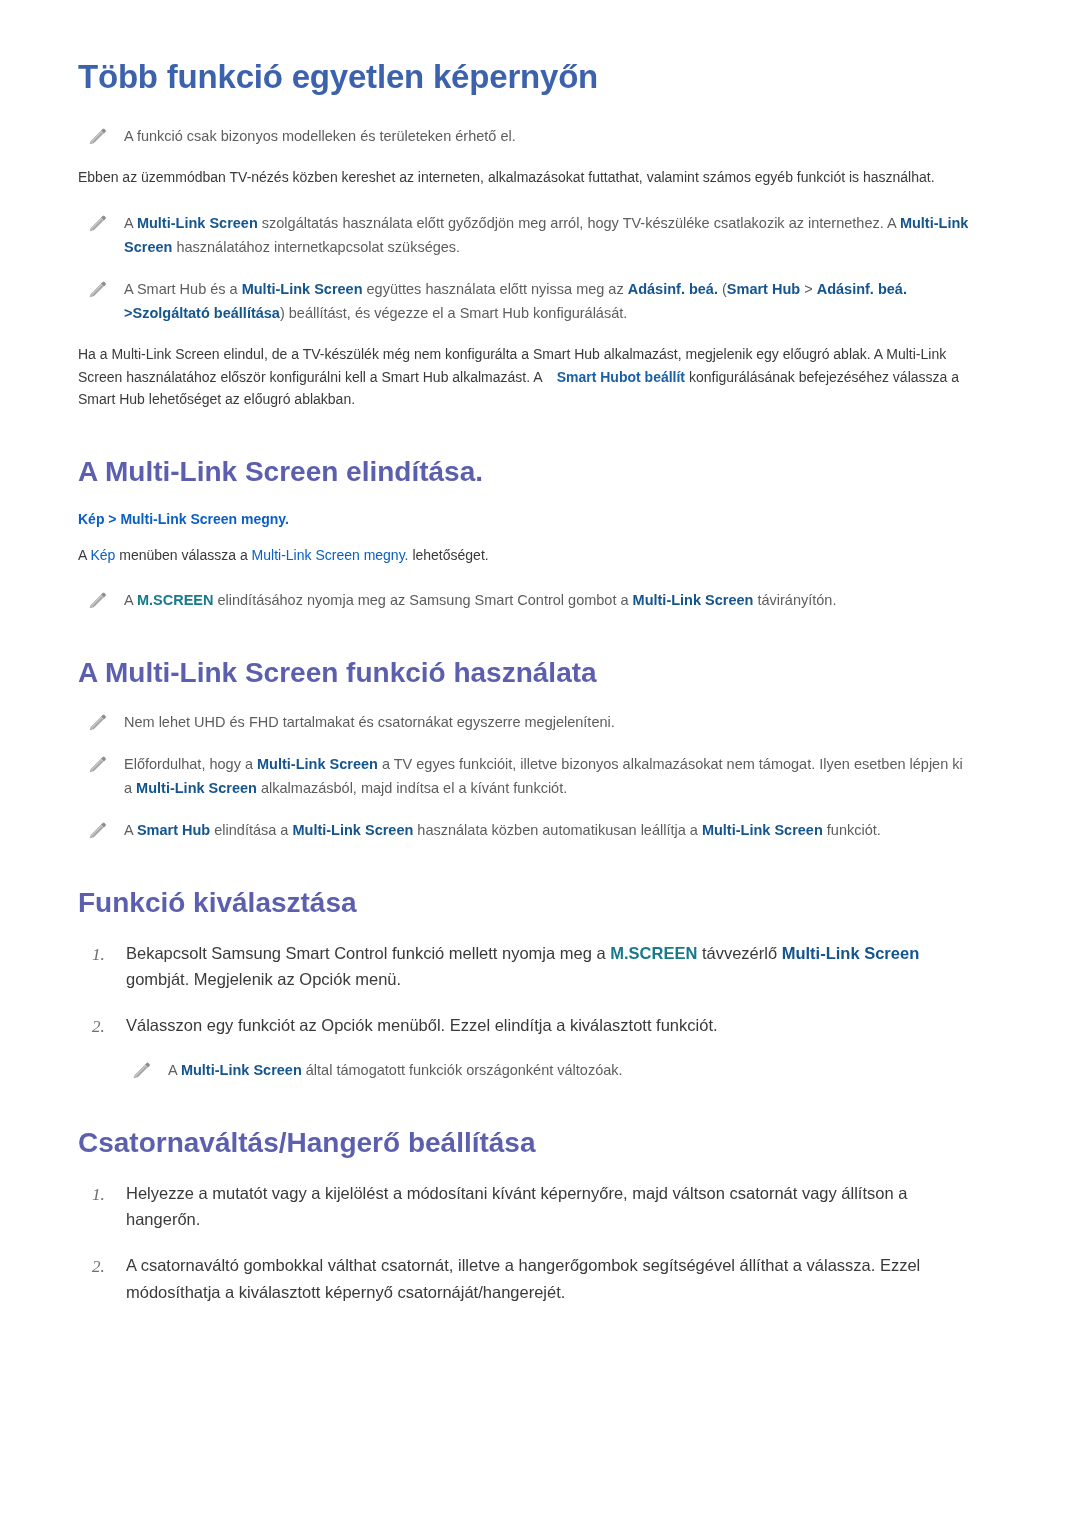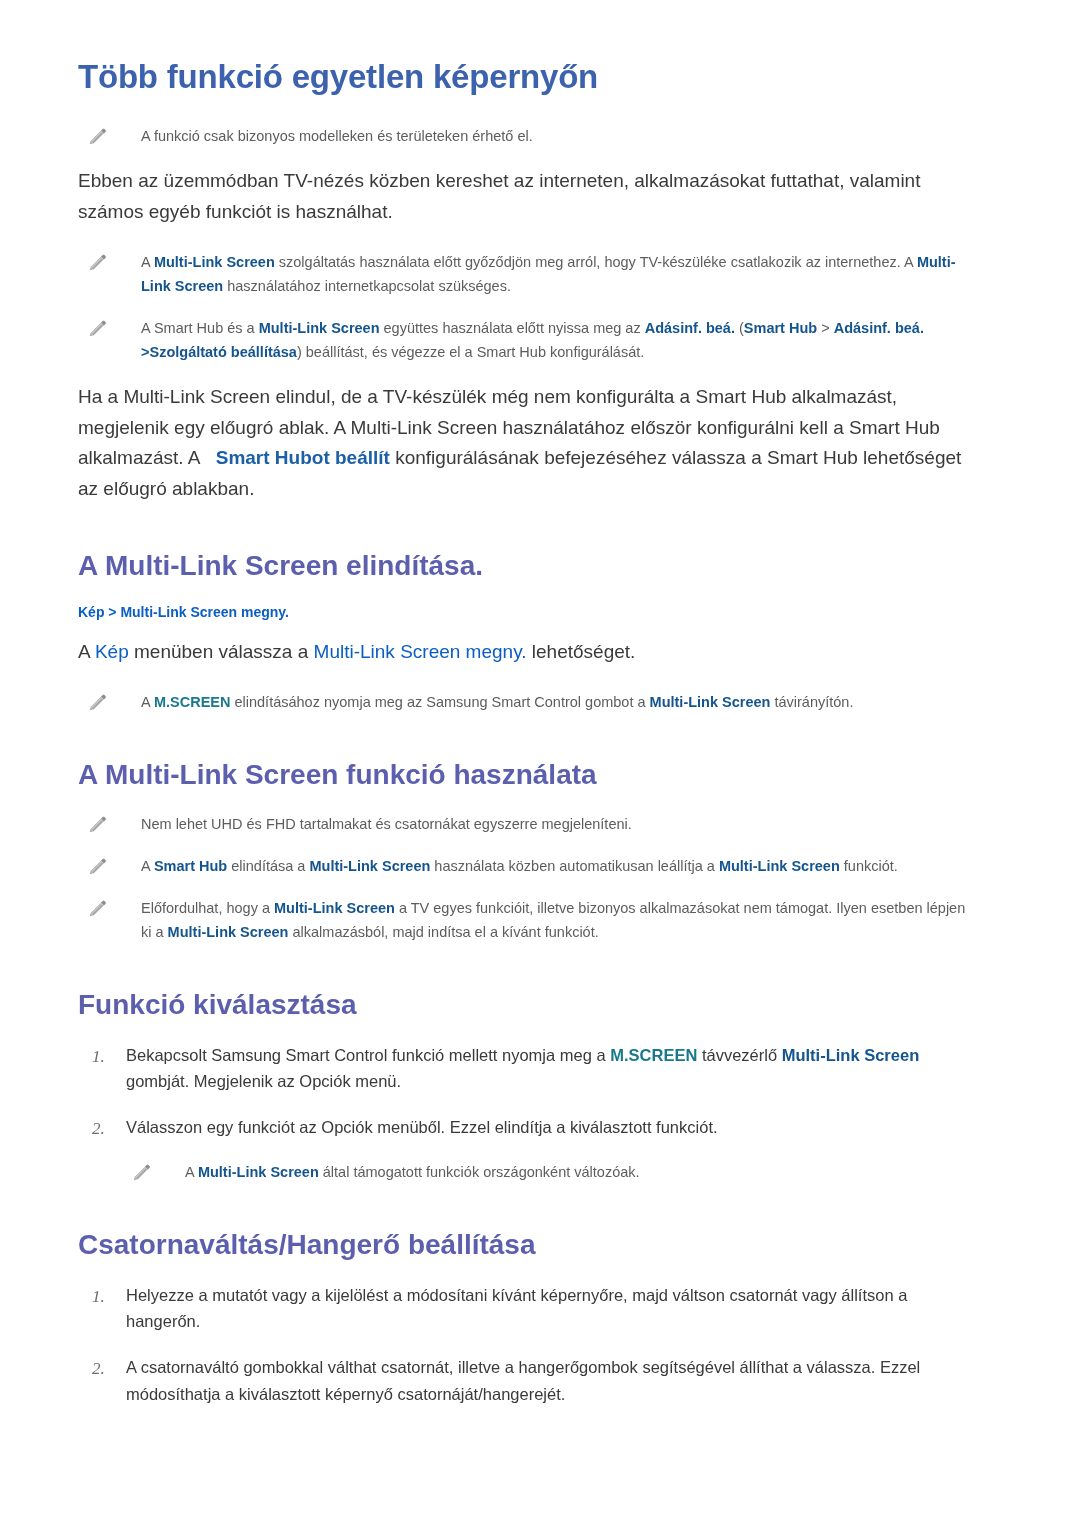--- a/index.html
+++ b/index.html
@@ -39,33 +39,32 @@
   .section-heading {
     font-size: 28px;
     font-weight: bold;
     color: #5b5fae;
     margin: 44px 0 20px 0;
     line-height: 1.2;
   }
 
   
   p.body-para {
-    font-size: 19px;
+    font-size: 14px;
     line-height: 1.62;
     color: #3a3a3a;
     margin: 0 0 22px 0;
   }
 
   
   .note {
     display: flex;
     align-items: flex-start;
     margin: 0 0 18px 0;
     padding-left: 6px;
-    gap: 17px;
   }
   .note.indented { padding-left: 50px; align-items: center; }
   .note .pencil {
     flex: 0 0 auto;
     width: 26px;
     height: 22px;
     margin-right: 14px;
     margin-top: 2px;
     display: block;
   }
@@ -186,31 +185,31 @@
       <div class="note-text">Nem lehet UHD és FHD tartalmakat és csatornákat egyszerre megjeleníteni.</div>
     </div>
 
     <div class="note">
       <svg class="pencil" viewBox="0 0 24 24">
         <polygon points="4.5,19.5 7.2,18.8 5.2,16.8" fill="#bdbdbd" stroke="#9e9e9e" stroke-width="0.6"></polygon>
         <polygon points="5.6,16.2 15.9,5.9 18.4,8.4 8.1,18.7" fill="#a8a8a8" stroke="#8c8c8c" stroke-width="0.6"></polygon>
         <polygon points="5.6,16.2 15.9,5.9 17.1,7.1 6.8,17.4" fill="#c9c9c9"></polygon>
         <path d="M16.6,5.2 L17.9,3.9 a1.8,1.8 0 0 1 2.6,0 l0.2,0.2 a1.8,1.8 0 0 1 0,2.6 l-1.3,1.3 z" fill="#8f8f8f" stroke="#7a7a7a" stroke-width="0.6"></path>
       </svg>
+      <div class="note-text"><span>Előfordulhat, hogy a </span><span class="b-navy">Multi-Link Screen</span><span> a TV egyes funkcióit, illetve bizonyos alkalmazásokat nem támogat. Ilyen esetben lépjen ki a </span><span class="b-navy">Multi-Link Screen</span><span> alkalmazásból, majd indítsa el a kívánt funkciót.</span></div>
+    </div>
+
+    <div class="note">
+      <svg class="pencil" viewBox="0 0 24 24">
+        <polygon points="4.5,19.5 7.2,18.8 5.2,16.8" fill="#bdbdbd" stroke="#9e9e9e" stroke-width="0.6"></polygon>
+        <polygon points="5.6,16.2 15.9,5.9 18.4,8.4 8.1,18.7" fill="#a8a8a8" stroke="#8c8c8c" stroke-width="0.6"></polygon>
+        <polygon points="5.6,16.2 15.9,5.9 17.1,7.1 6.8,17.4" fill="#c9c9c9"></polygon>
+        <path d="M16.6,5.2 L17.9,3.9 a1.8,1.8 0 0 1 2.6,0 l0.2,0.2 a1.8,1.8 0 0 1 0,2.6 l-1.3,1.3 z" fill="#8f8f8f" stroke="#7a7a7a" stroke-width="0.6"></path>
+      </svg>
       <div class="note-text"><span>A </span><span class="b-navy">Smart Hub</span><span> elindítása a </span><span class="b-navy">Multi-Link Screen</span><span> használata közben automatikusan leállítja a </span><span class="b-navy">Multi-Link Screen</span><span> funkciót.</span></div>
-    </div>
-
-    <div class="note">
-      <svg class="pencil" viewBox="0 0 24 24">
-        <polygon points="4.5,19.5 7.2,18.8 5.2,16.8" fill="#bdbdbd" stroke="#9e9e9e" stroke-width="0.6"></polygon>
-        <polygon points="5.6,16.2 15.9,5.9 18.4,8.4 8.1,18.7" fill="#a8a8a8" stroke="#8c8c8c" stroke-width="0.6"></polygon>
-        <polygon points="5.6,16.2 15.9,5.9 17.1,7.1 6.8,17.4" fill="#c9c9c9"></polygon>
-        <path d="M16.6,5.2 L17.9,3.9 a1.8,1.8 0 0 1 2.6,0 l0.2,0.2 a1.8,1.8 0 0 1 0,2.6 l-1.3,1.3 z" fill="#8f8f8f" stroke="#7a7a7a" stroke-width="0.6"></path>
-      </svg>
-      <div class="note-text"><span>Előfordulhat, hogy a </span><span class="b-navy">Multi-Link Screen</span><span> a TV egyes funkcióit, illetve bizonyos alkalmazásokat nem támogat. Ilyen esetben lépjen ki a </span><span class="b-navy">Multi-Link Screen</span><span> alkalmazásból, majd indítsa el a kívánt funkciót.</span></div>
     </div>
 
     <h2 class="section-heading">Funkció kiválasztása</h2>
 
     <ol class="steps">
       <li>
         <span class="step-num">1.</span><span>Bekapcsolt Samsung Smart Control funkció mellett nyomja meg a </span><span class="b-teal">M.SCREEN</span><span> távvezérlő </span><span class="b-navy">Multi-Link Screen</span><span> gombját. Megjelenik az Opciók menü.</span>
       </li>
       <li>
         <span class="step-num">2.</span><span>Válasszon egy funkciót az Opciók menüből. Ezzel elindítja a kiválasztott funkciót.</span>

